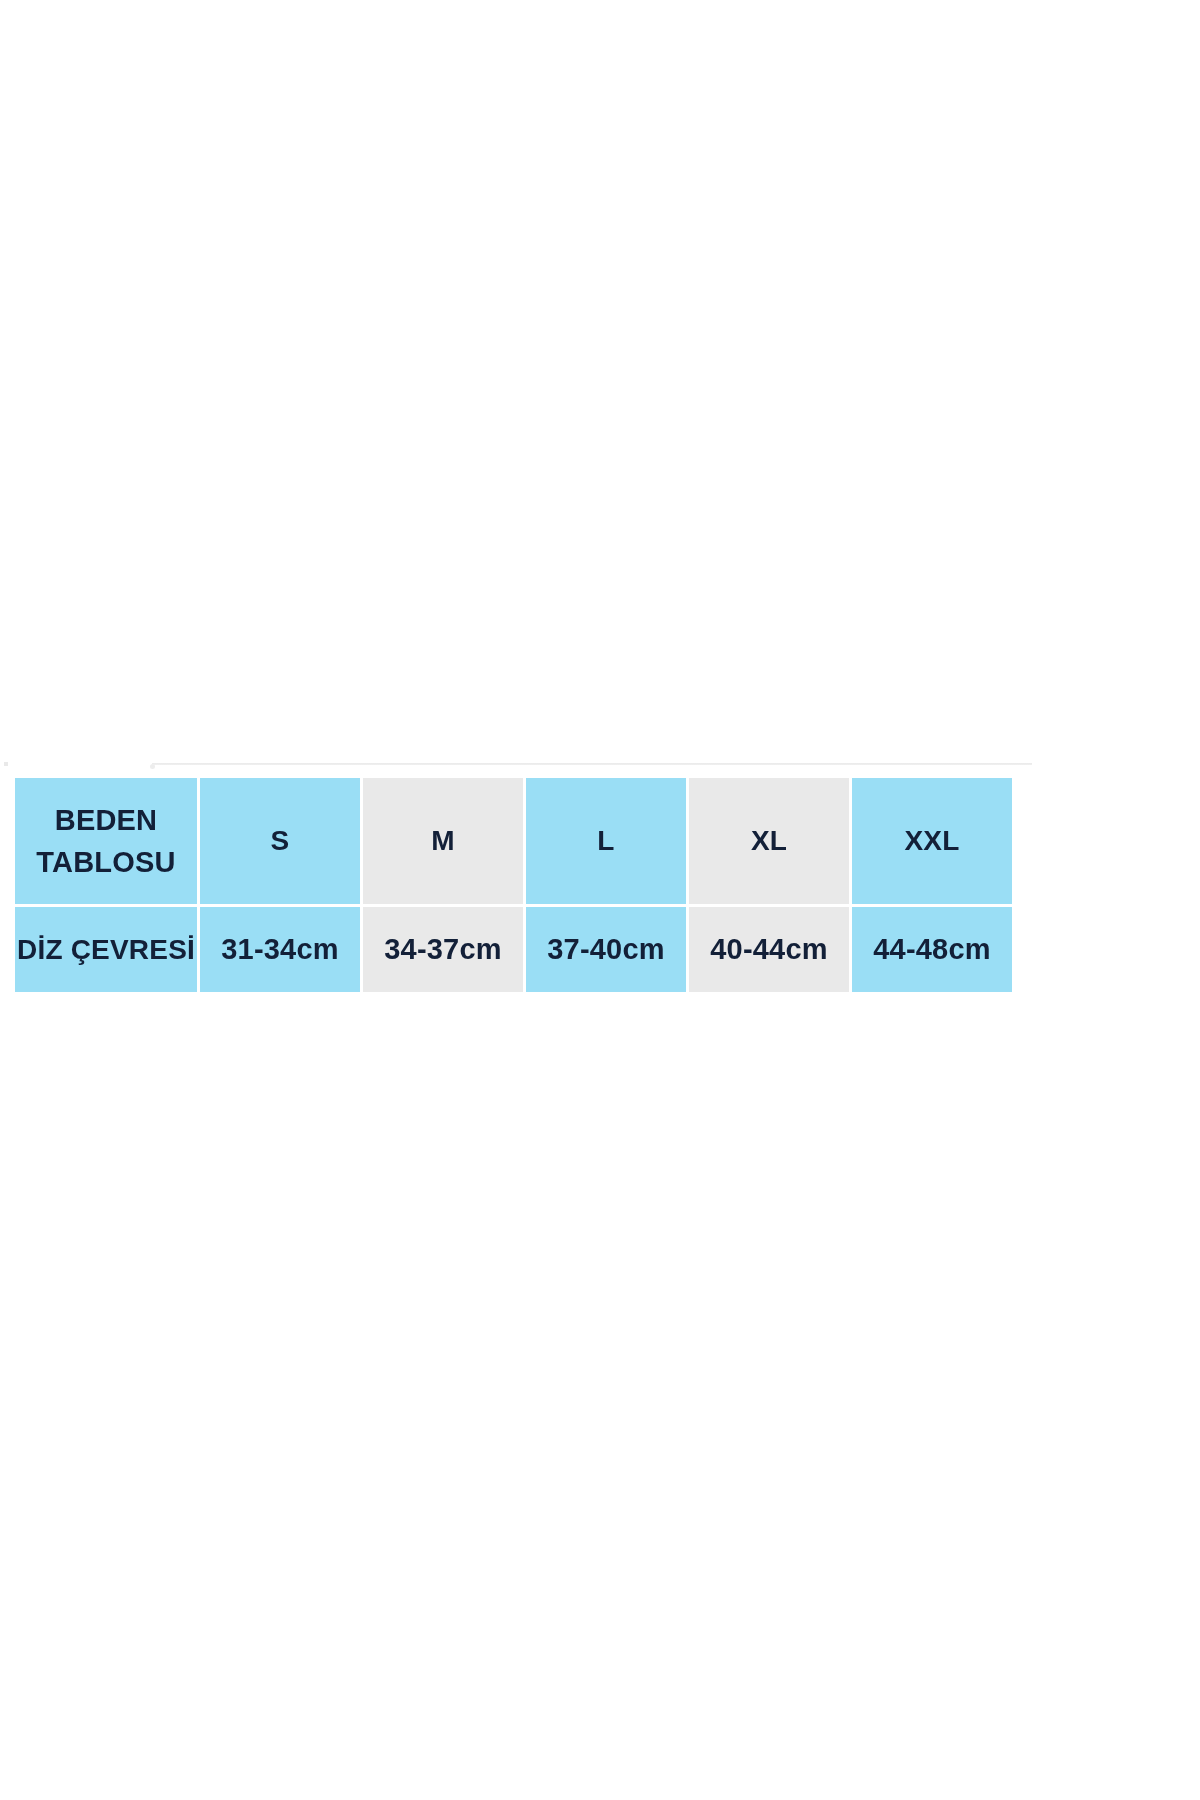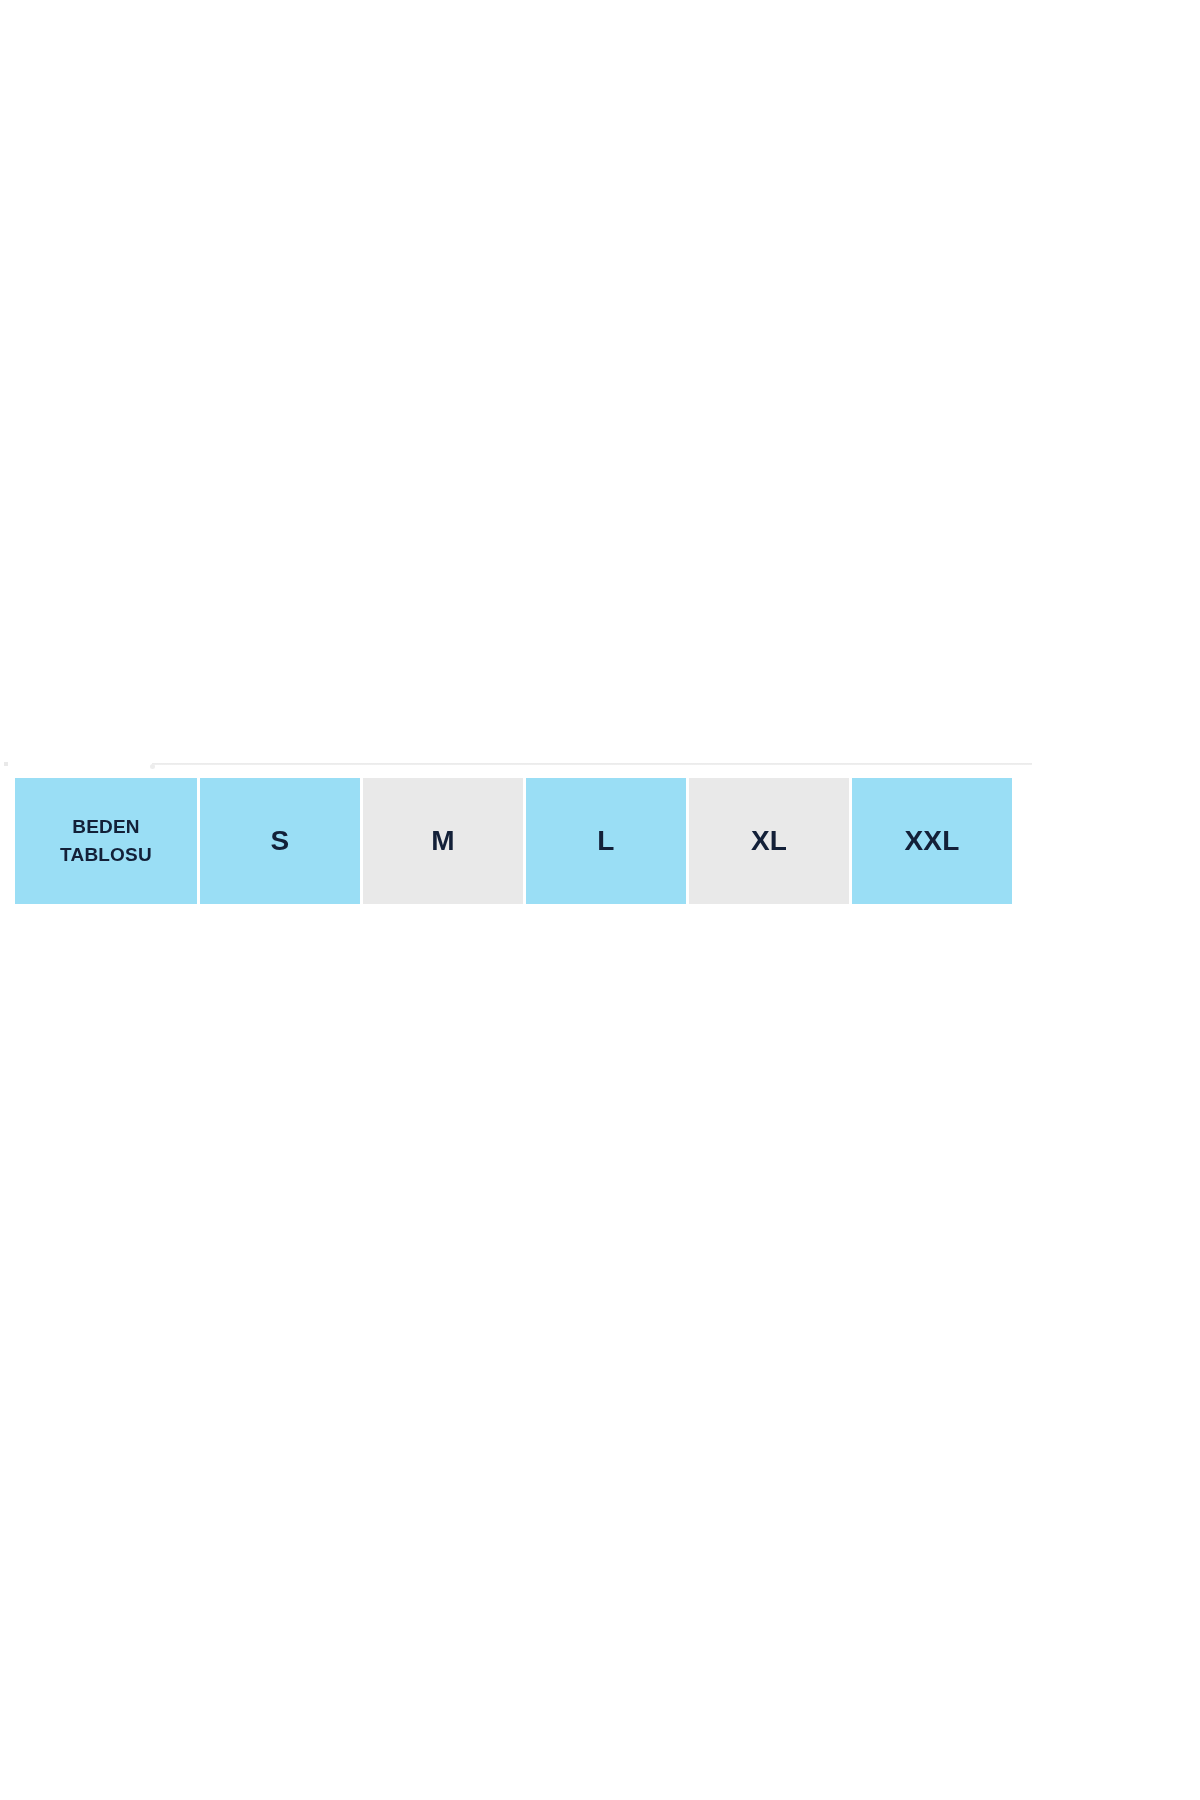--- a/index.html
+++ b/index.html
@@ -79,21 +79,21 @@
   
   .data-cell {
     height: 85px;
     font-size: 29px;
   }
 
   .c-blue { background: #9ADEF5; }
   .c-grey { background: #E9E9E9; }
 
   .label-cell {
-    font-size: 19px;
+    font-size: 29px;
     letter-spacing: 0.3px;
   }
   .label-cell-2 {
     font-size: 28px;
   }
 
   
   col.col-label { width: 182px; }
   col.col-size  { width: 160px; }
 </style>
@@ -120,16 +120,24 @@
         <td class="hdr-cell c-blue label-cell">
           <div>BEDEN</div>
           <div>TABLOSU</div>
         </td>
         <td class="hdr-cell c-blue">S</td>
         <td class="hdr-cell c-grey">M</td>
         <td class="hdr-cell c-blue">L</td>
         <td class="hdr-cell c-grey">XL</td>
         <td class="hdr-cell c-blue">XXL</td>
       </tr>
+      <tr>
+        <td class="data-cell c-blue label-cell-2">DİZ ÇEVRESİ</td>
+        <td class="data-cell c-blue">31-34cm</td>
+        <td class="data-cell c-grey">34-37cm</td>
+        <td class="data-cell c-blue">37-40cm</td>
+        <td class="data-cell c-grey">40-44cm</td>
+        <td class="data-cell c-blue">44-48cm</td>
+      </tr>
     </tbody>
   </table>
 
 </div>
 
 </body></html>

